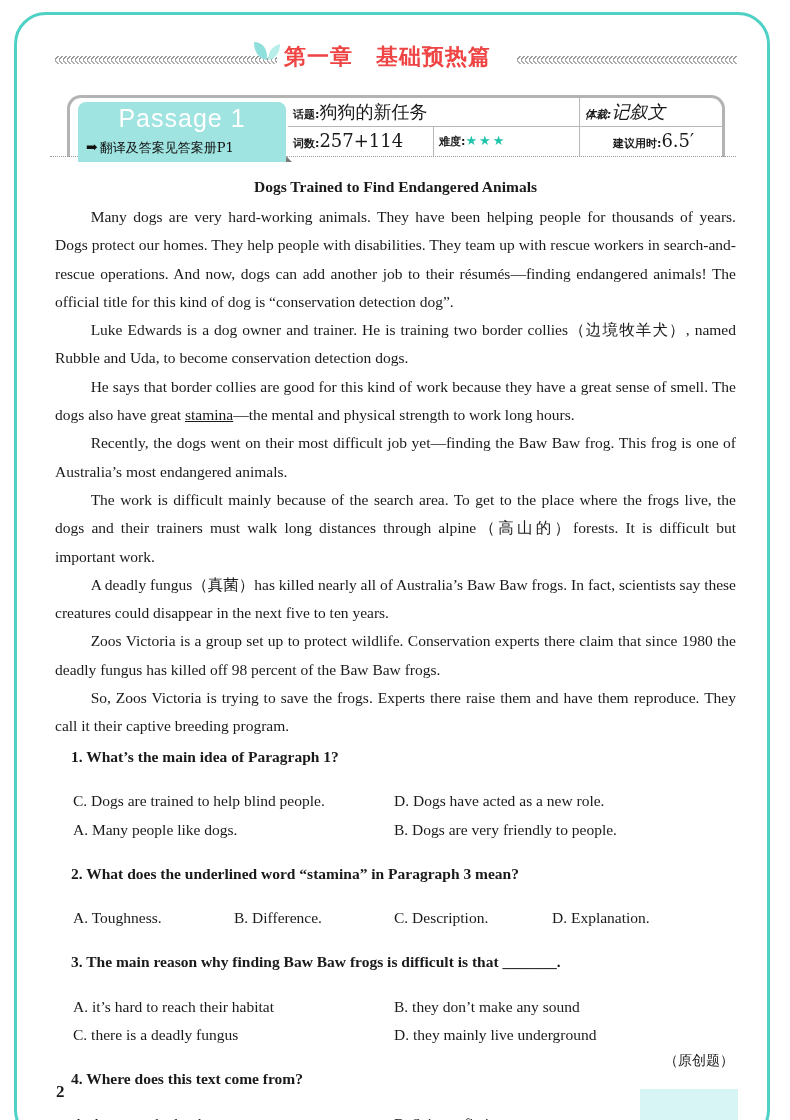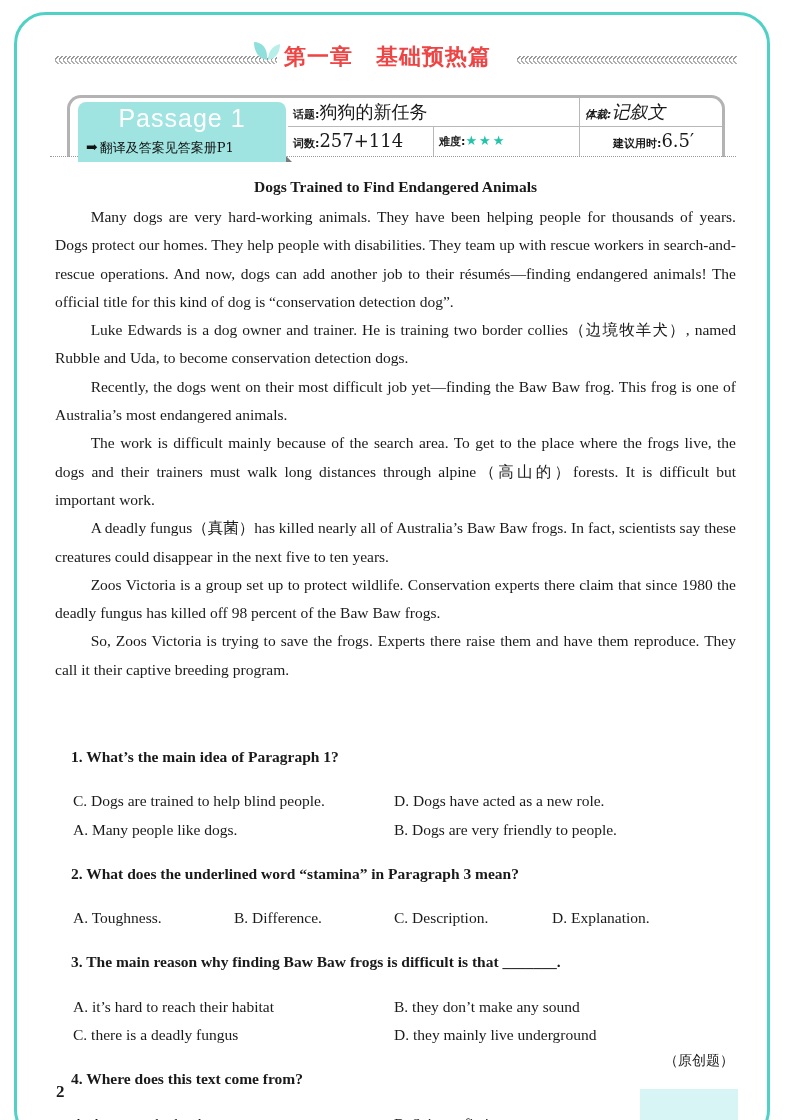--- a/index.html
+++ b/index.html
@@ -105,20 +105,21 @@
   </div>
   <div class="info-cell" style="left:292px; top:29px;margin-left:28px;">
     <b>建议用时:</b><span class="v">6.5′</span>
   </div>
 </div>
 
 <div class="article">
   <h2 class="article-title">Dogs Trained to Find Endangered Animals</h2>
   <p class="para">Many dogs are very hard-working animals. They have been helping people for thousands of years. Dogs protect our homes. They help people with disabilities. They team up with rescue workers in search-and-rescue operations. And now, dogs can add another job to their résumés—finding endangered animals! The official title for this kind of dog is “conservation detection dog”.</p>
   <p class="para">Luke Edwards is a dog owner and trainer. He is training two border collies（边境牧羊犬）, named Rubble and Uda, to become conservation detection dogs.</p>
+  <p class="para"><span>He says that border collies are good for this kind of work because they have a great sense of smell. The dogs also have great </span><span class="u">stamina</span><span>—the mental and physical strength to work long hours.</span></p>
   <p class="para">Recently, the dogs went on their most difficult job yet—finding the Baw Baw frog. This frog is one of Australia’s most endangered animals.</p>
   <p class="para">The work is difficult mainly because of the search area. To get to the place where the frogs live, the dogs and their trainers must walk long distances through alpine（高山的）forests. It is difficult but important work.</p>
   <p class="para">A deadly fungus（真菌）has killed nearly all of Australia’s Baw Baw frogs. In fact, scientists say these creatures could disappear in the next five to ten years.</p>
   <p class="para">Zoos Victoria is a group set up to protect wildlife. Conservation experts there claim that since 1980 the deadly fungus has killed off 98 percent of the Baw Baw frogs.</p>
   <p class="para">So, Zoos Victoria is trying to save the frogs. Experts there raise them and have them reproduce. They call it their captive breeding program.</p>
 </div>
 
 <div class="questions">
   <p class="q">1. What’s the main idea of Paragraph 1?</p>
   <div class="opts">

